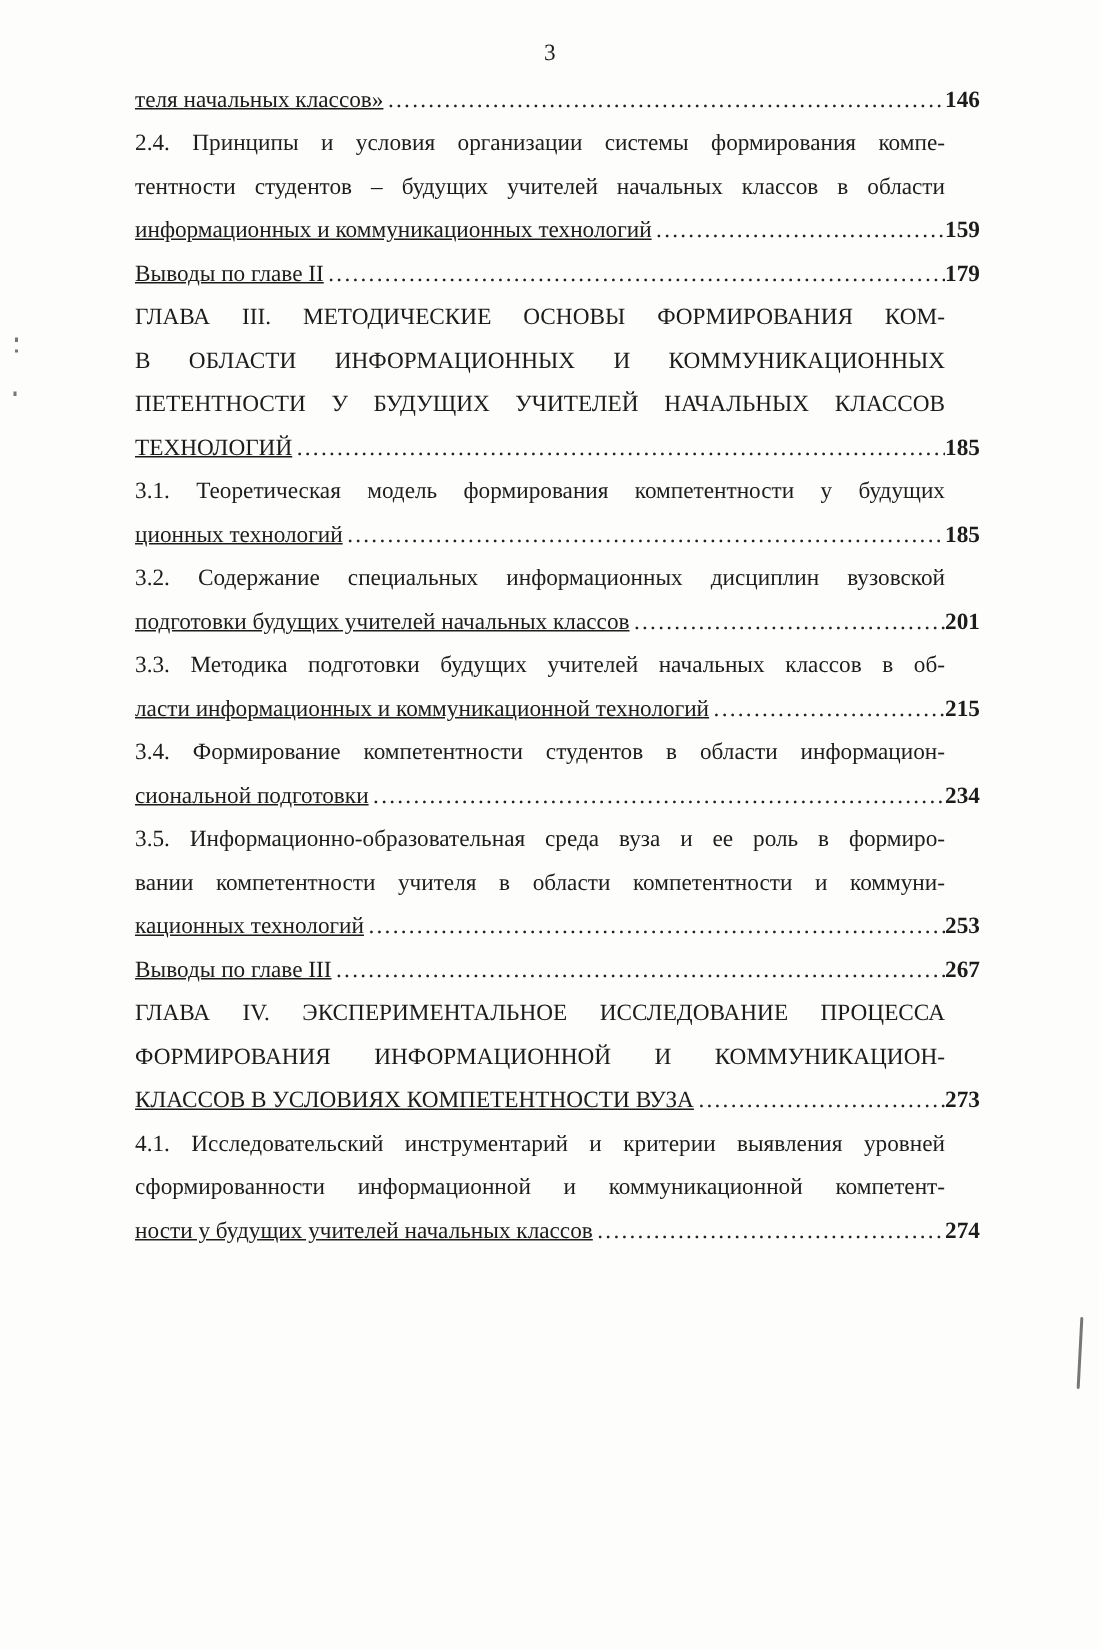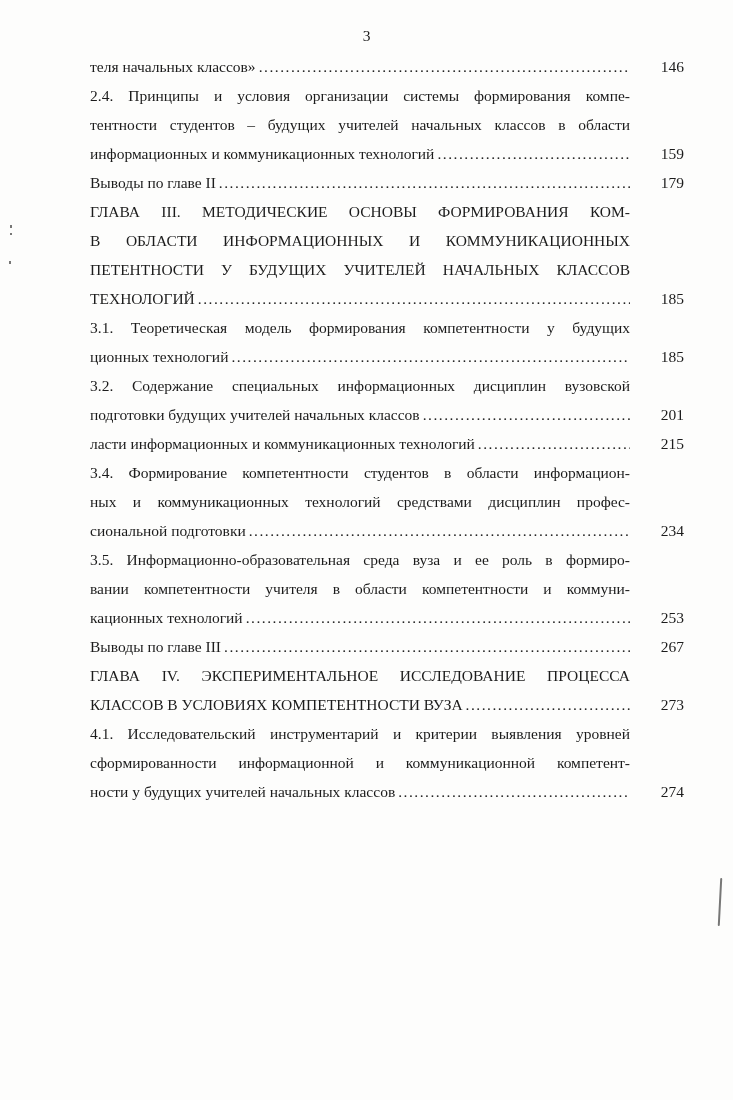--- a/index.html
+++ b/index.html
@@ -38,33 +38,34 @@
   .body-line {
     text-align: justify;
     text-align-last: justify;
   }
   .tail-line {
     display: flex;
     align-items: baseline;
   }
   .tail {
     white-space: nowrap;
+    text-decoration: underline;
   }
   .leader {
     flex: 1 1 auto;
     overflow: hidden;
     white-space: nowrap;
     margin-left: 3px;
     letter-spacing: 1.5px;
     color: #222;
   }
   .entry-page {
     flex: 1 1 auto;
-    text-align: right;
     white-space: nowrap;
+    font-weight: bold;
   }
   
   .artifact {
     position: absolute;
     background: #4a4a4a;
     opacity: 0.75;
   }
   .artifact-speck-1 { left: 10px; top: 225px; width: 2px; height: 3px; }
   .artifact-speck-2 { left: 10px; top: 233px; width: 2px; height: 2px; }
   .artifact-speck-3 { left: 9px;  top: 261px; width: 2px; height: 3px; }
@@ -134,31 +135,31 @@
           <div class="body-line">3.2. Содержание специальных информационных дисциплин вузовской</div>
           <div class="tail-line">
             <span class="tail">подготовки будущих учителей начальных классов</span>
             <span class="leader">........................................................................................................................................................</span>
           </div>
         </div>
         <div class="entry-page">201</div>
       </div>
       <div class="entry">
         <div class="entry-text">
-          <div class="tail-line">
-            <span class="tail">ласти информационных и коммуникационных технологий</span>
+          <div class="body-line">3.3. Методика подготовки будущих учителей начальных классов в об-</div>
+          <div class="tail-line">
+            <span class="tail">ласти информационных и коммуникационной технологий</span>
             <span class="leader">........................................................................................................................................................</span>
           </div>
         </div>
         <div class="entry-page">215</div>
       </div>
       <div class="entry">
         <div class="entry-text">
           <div class="body-line">3.4. Формирование компетентности студентов в области информацион-</div>
-          <div class="body-line">ных и коммуникационных технологий средствами дисциплин профес-</div>
           <div class="tail-line">
             <span class="tail">сиональной подготовки</span>
             <span class="leader">........................................................................................................................................................</span>
           </div>
         </div>
         <div class="entry-page">234</div>
       </div>
       <div class="entry">
         <div class="entry-text">
           <div class="body-line">3.5. Информационно-образовательная среда вуза и ее роль в формиро-</div>
@@ -175,20 +176,21 @@
           <div class="tail-line">
             <span class="tail">Выводы по главе III</span>
             <span class="leader">........................................................................................................................................................</span>
           </div>
         </div>
         <div class="entry-page">267</div>
       </div>
       <div class="entry">
         <div class="entry-text">
           <div class="body-line">ГЛАВА IV. ЭКСПЕРИМЕНТАЛЬНОЕ ИССЛЕДОВАНИЕ ПРОЦЕССА</div>
+          <div class="body-line">ФОРМИРОВАНИЯ ИНФОРМАЦИОННОЙ И КОММУНИКАЦИОН-</div>
           <div class="tail-line">
             <span class="tail">КЛАССОВ В УСЛОВИЯХ КОМПЕТЕНТНОСТИ ВУЗА</span>
             <span class="leader">........................................................................................................................................................</span>
           </div>
         </div>
         <div class="entry-page">273</div>
       </div>
       <div class="entry">
         <div class="entry-text">
           <div class="body-line">4.1. Исследовательский инструментарий и критерии выявления уровней</div>

